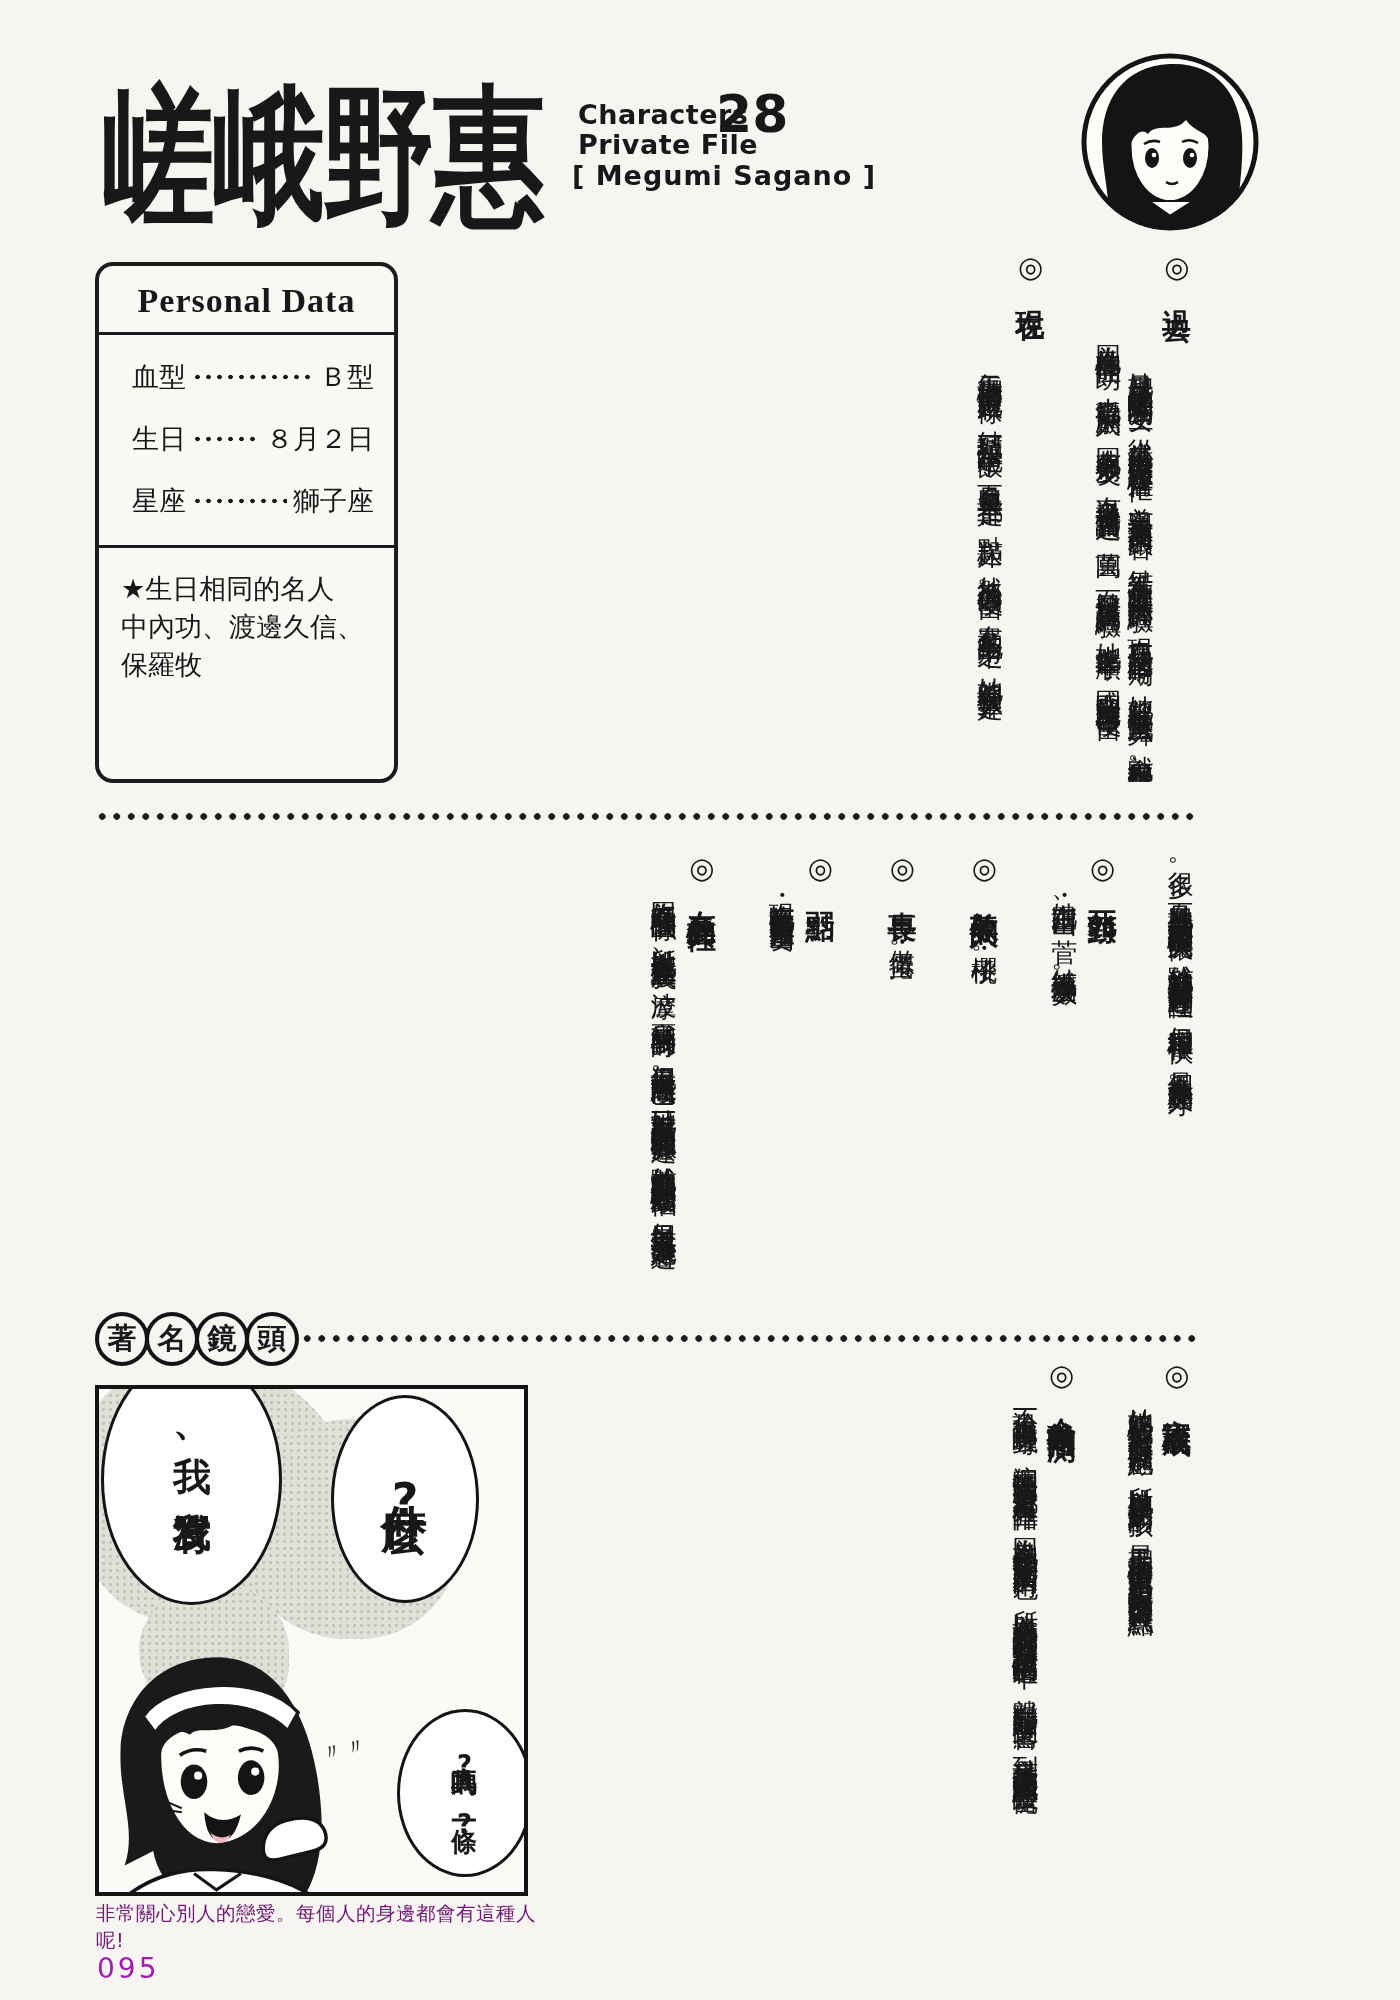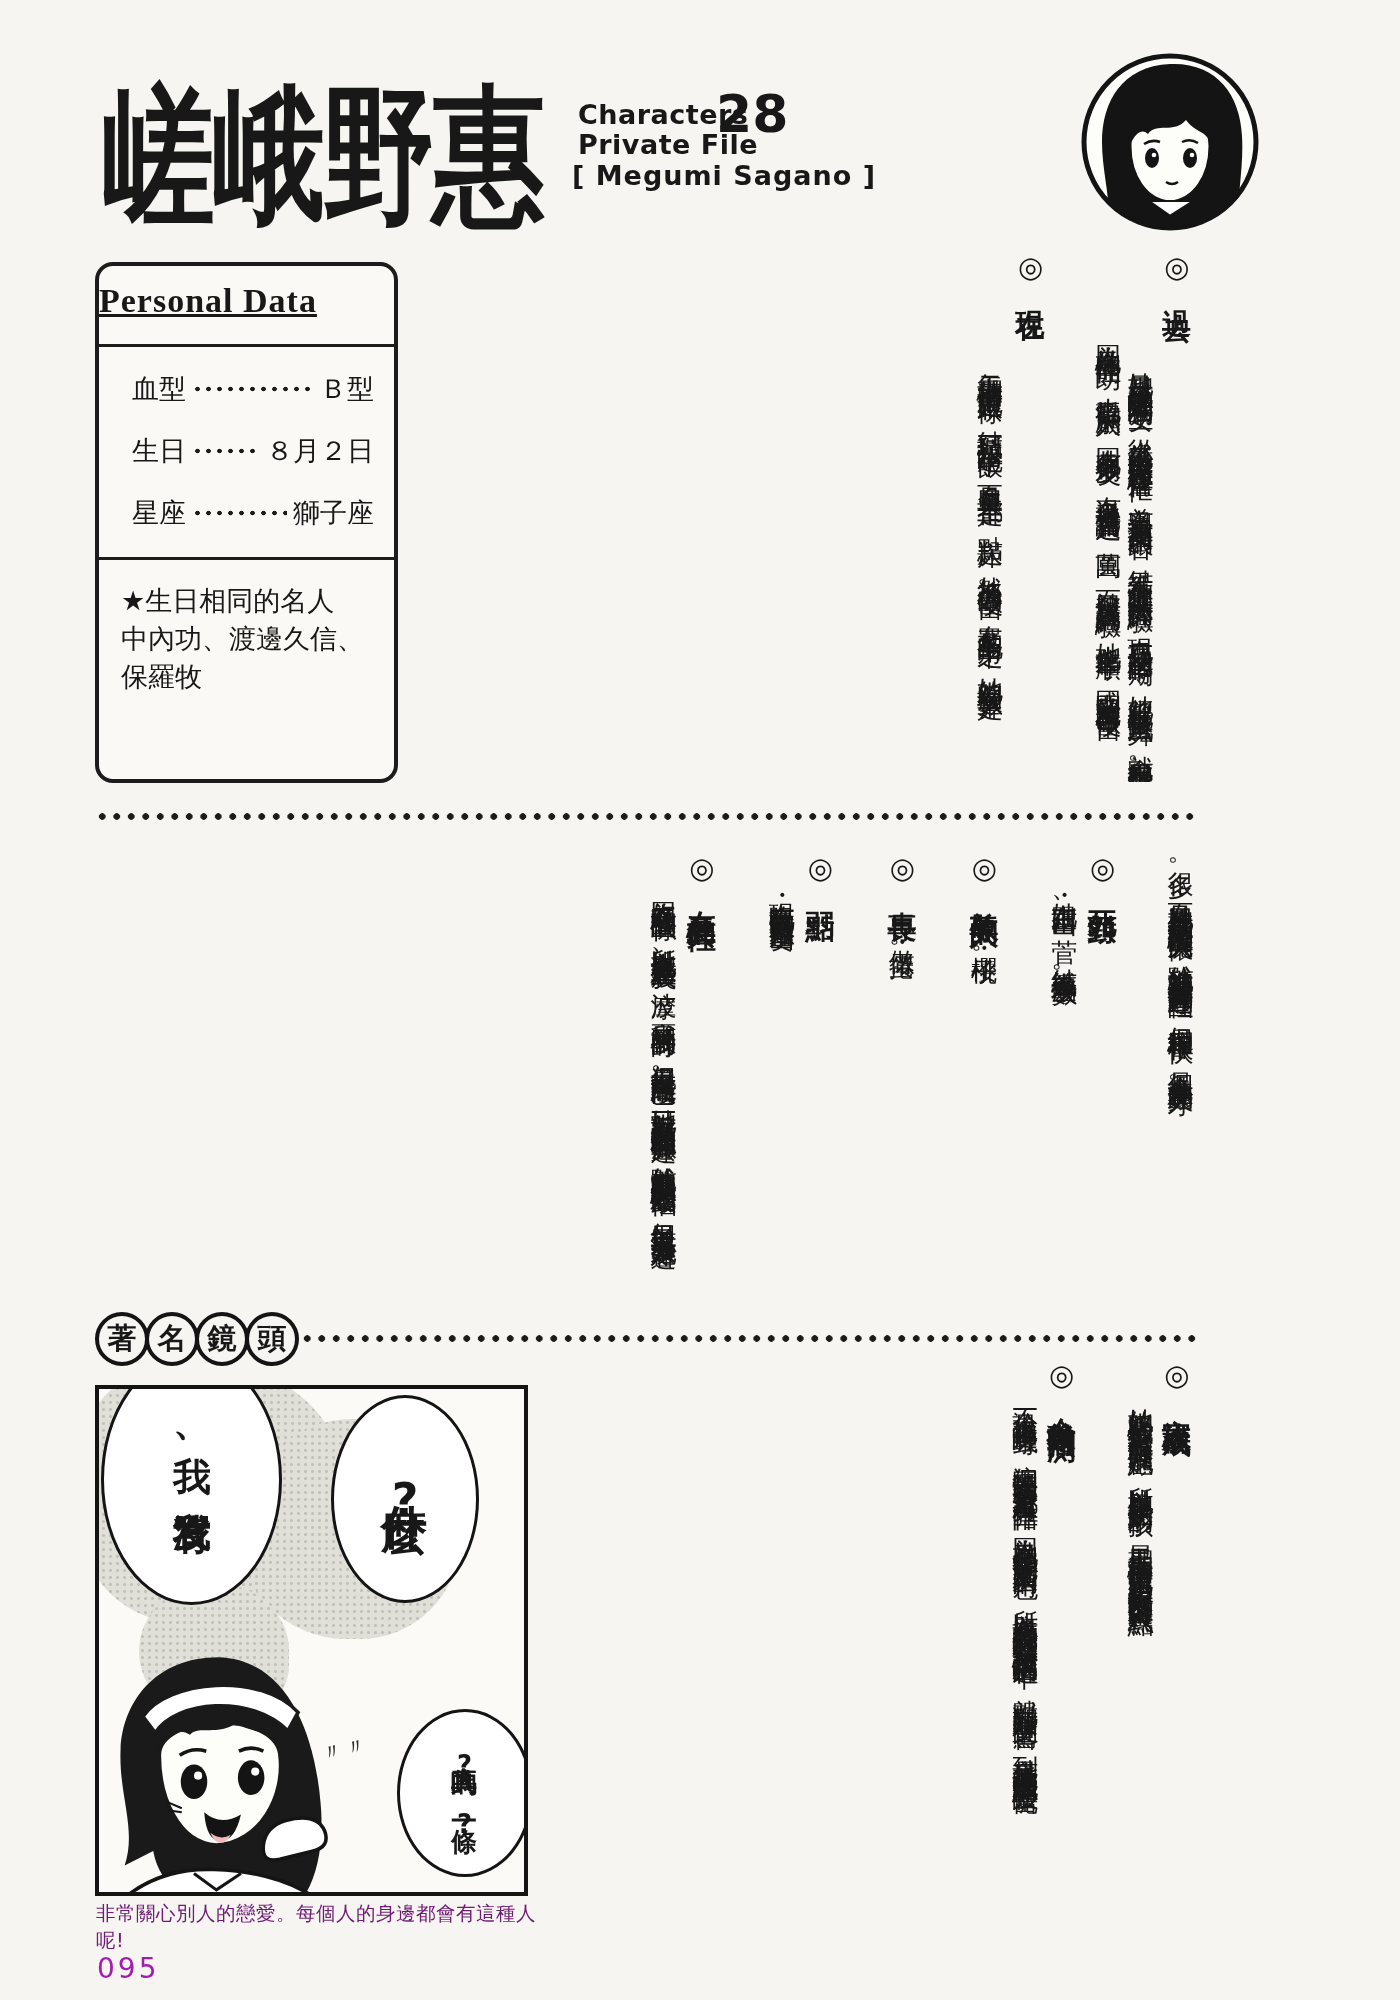--- a/index.html
+++ b/index.html
@@ -27,24 +27,23 @@
     font-size:27px; font-weight:700; letter-spacing:1px;
   }
   .portrait{ position:absolute; left:1078px; top:50px; width:184px; height:184px; }
   
   .pd-box{
     position:absolute; left:95px; top:262px; width:295px; height:513px;
     border:4px solid #1c1c1c; border-radius:18px; background:#faf9f5;
   }
   .pd-title{
     font-family:"Liberation Serif","DejaVu Serif",serif;
-    font-weight:700; font-size:34px; text-align:left;
-    padding:16px 0 24px 0; letter-spacing:1px;
+    font-weight:700; font-size:34px; text-align:center;
+    padding:16px 0 12px 0; letter-spacing:1px;
     border-bottom:3px solid #1c1c1c;
-    text-decoration:underline;
   }
   .pd-rows{ padding:24px 20px 0 33px; }
   .pd-row{ display:flex; align-items:center; font-size:27px; margin-bottom:26px; }
   .pd-leader{
     flex:1; height:6px; margin:0 6px; align-self:center;
     background-image:radial-gradient(circle, #1c1c1c 2px, transparent 2.6px);
     background-size:11px 6px; background-position:center left; background-repeat:repeat-x;
   }
   .pd-divider{ border-top:3px solid #1c1c1c; margin-top:2px; }
   .pd-note{ padding:22px 20px 0 22px; font-size:27px; line-height:1.4; }

